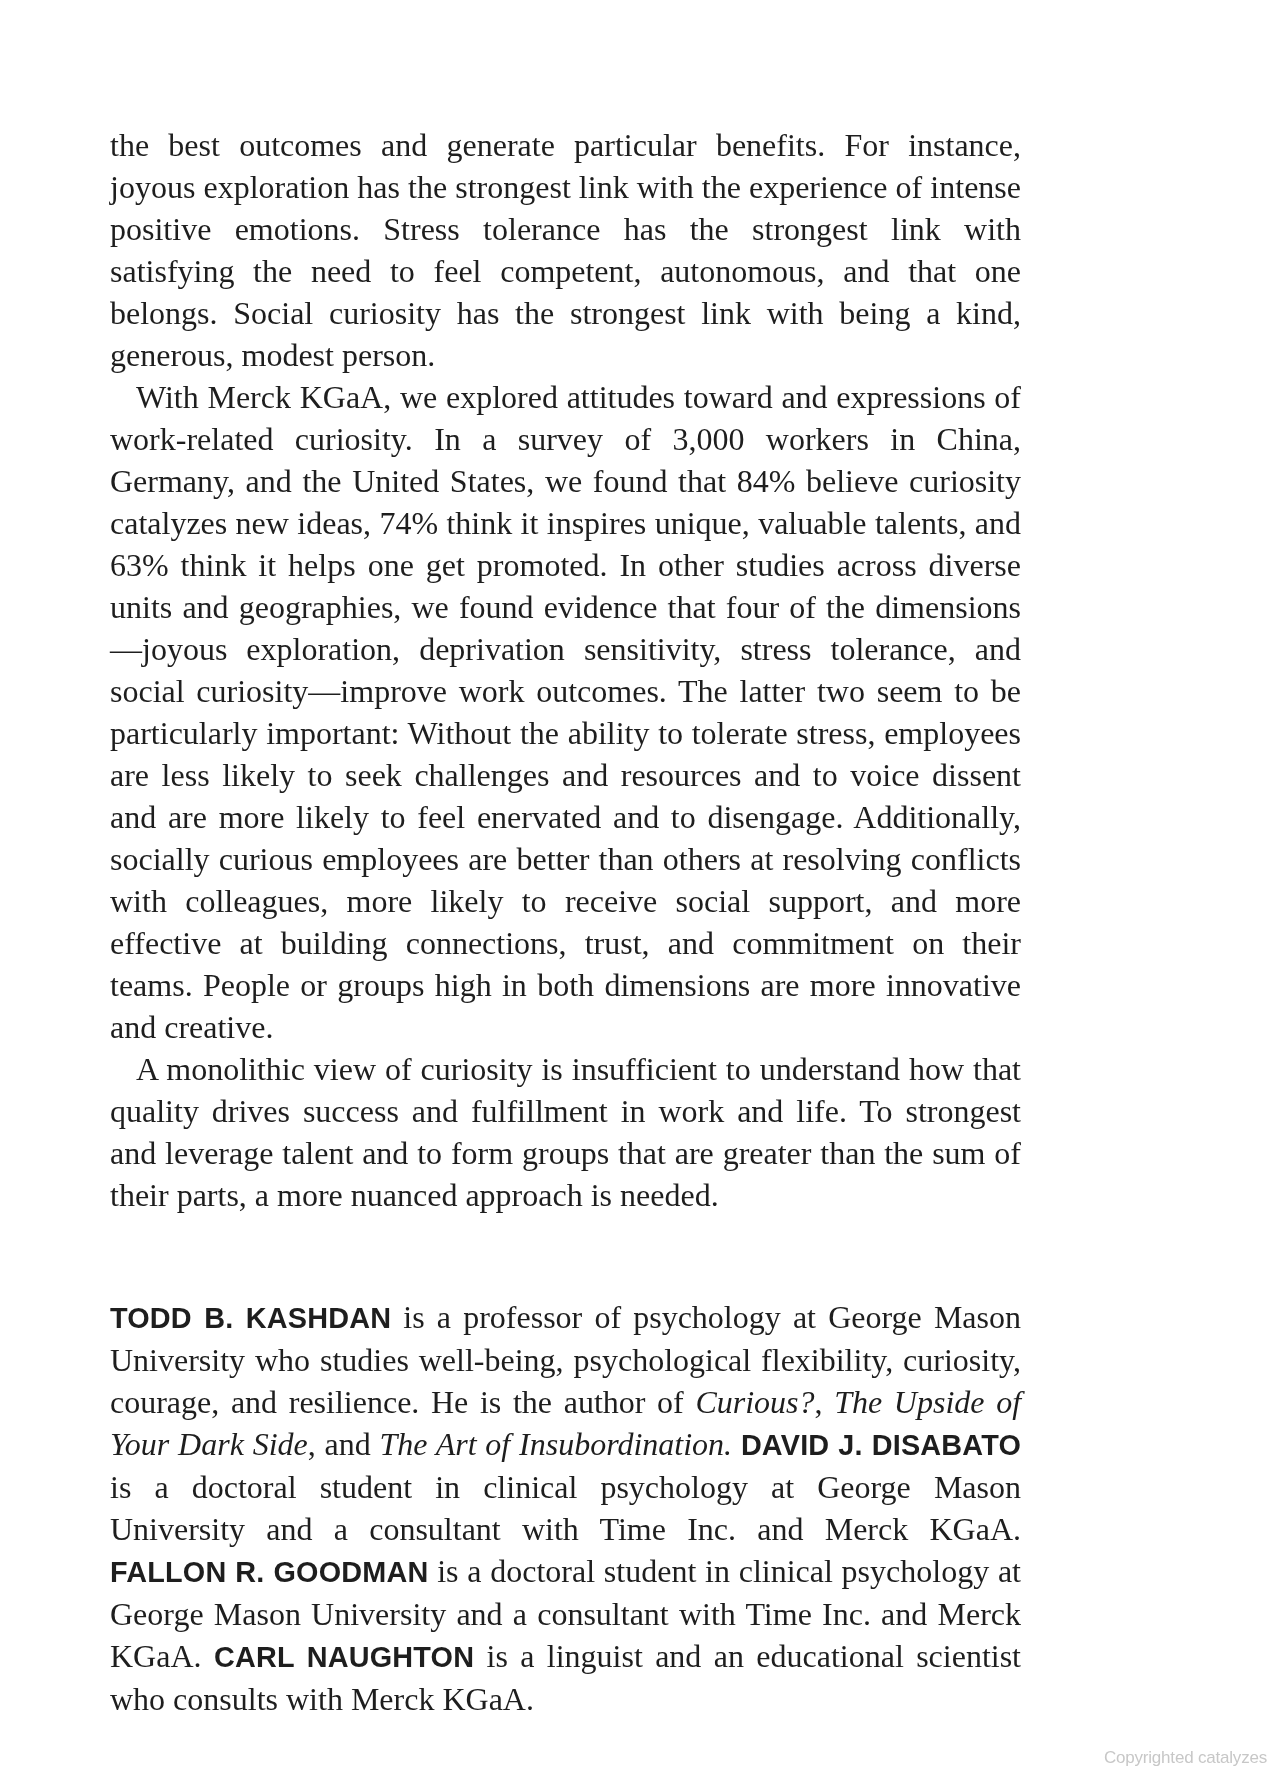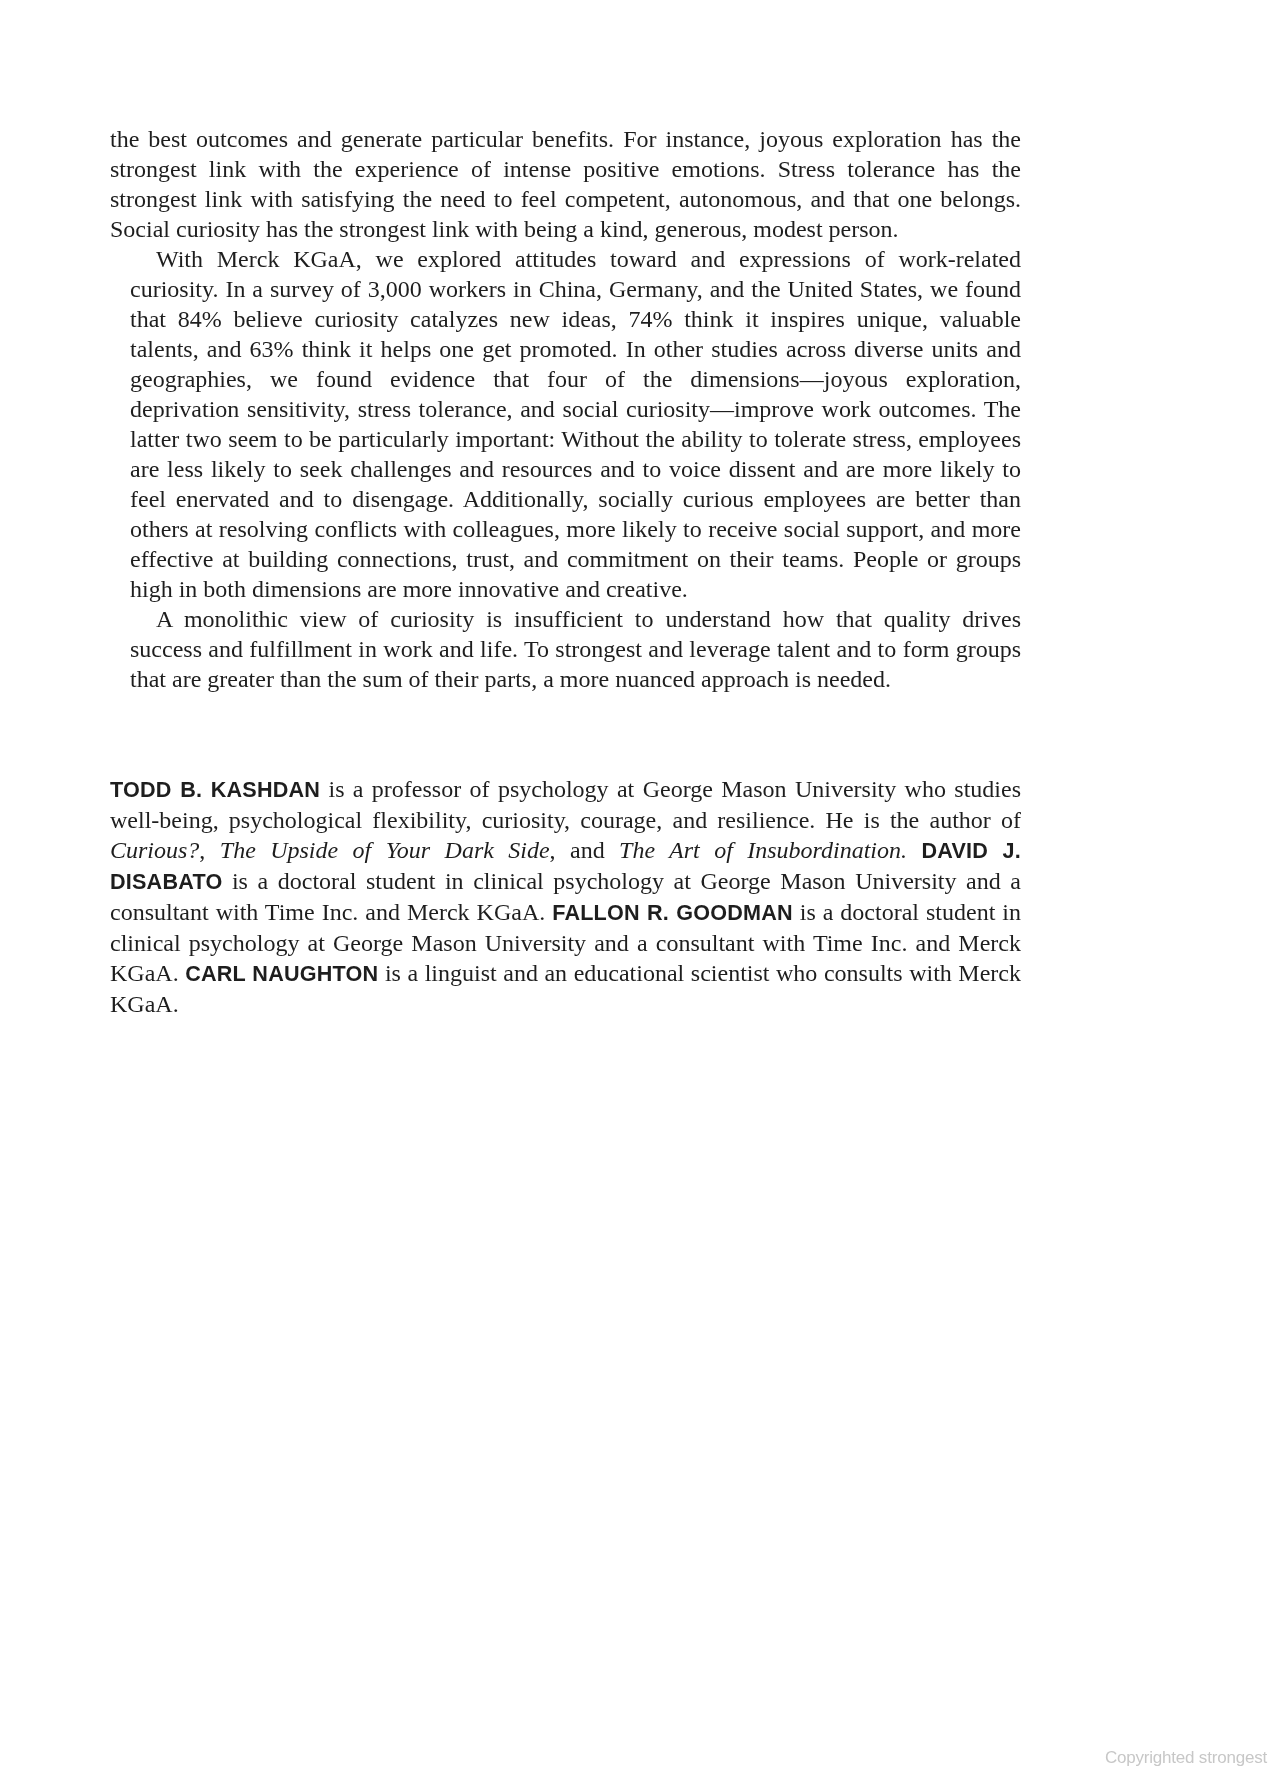--- a/index.html
+++ b/index.html
@@ -17,28 +17,27 @@
     color: #1e1e1e;
   }
   .text-block {
     position: absolute;
     left: 110px;
     top: 124px;
     width: 911px;
   }
   .text-block p {
     margin: 0;
-    font-size: 24px;
-    line-height: 30px;
+    font-size: 32px;
+    line-height: 42px;
     text-align: justify;
     color: inherit;
   }
   .text-block p.indent {
     text-indent: 26px;
-    margin-left: 20px;
   }
   .text-block p.bio {
     margin-top: 80px;
   }
   .seg { }
   .italic {
     font-style: italic;
   }
   .name {
     font-family: "Liberation Sans", sans-serif;
@@ -59,14 +58,14 @@
 </head>
 <body>
 
 <div class="page" style="background: rgb(255, 255, 255); color: rgb(30, 30, 30);">
   <div class="text-block">
       <p class=""><span class="seg">the best outcomes and generate particular benefits. For instance, joyous exploration has the strongest link with the experience of intense positive emotions. Stress tolerance has the strongest link with satisfying the need to feel competent, autonomous, and that one belongs. Social curiosity has the strongest link with being a kind, generous, modest person.</span></p>
       <p class="indent "><span class="seg">With Merck KGaA, we explored attitudes toward and expressions of work-related curiosity. In a survey of 3,000 workers in China, Germany, and the United States, we found that 84% believe curiosity catalyzes new ideas, 74% think it inspires unique, valuable talents, and 63% think it helps one get promoted. In other studies across diverse units and geographies, we found evidence that four of the dimensions—joyous exploration, deprivation sensitivity, stress tolerance, and social curiosity—improve work outcomes. The latter two seem to be particularly important: Without the ability to tolerate stress, employees are less likely to seek challenges and resources and to voice dissent and are more likely to feel enervated and to disengage. Additionally, socially curious employees are better than others at resolving conflicts with colleagues, more likely to receive social support, and more effective at building connections, trust, and commitment on their teams. People or groups high in both dimensions are more innovative and creative.</span></p>
       <p class="indent "><span class="seg">A monolithic view of curiosity is insufficient to understand how that quality drives success and fulfillment in work and life. To strongest and leverage talent and to form groups that are greater than the sum of their parts, a more nuanced approach is needed.</span></p>
       <p class="bio"><span class="name">TODD B. KASHDAN</span><span class="seg"> is a professor of psychology at George Mason University who studies well-being, psychological flexibility, curiosity, courage, and resilience. He is the author of </span><span class="italic">Curious?</span><span class="seg">, </span><span class="italic">The Upside of Your Dark Side</span><span class="seg">, and </span><span class="italic">The Art of Insubordination.</span><span class="seg"> </span><span class="name">DAVID J. DISABATO</span><span class="seg"> is a doctoral student in clinical psychology at George Mason University and a consultant with Time Inc. and Merck KGaA. </span><span class="name">FALLON R. GOODMAN</span><span class="seg"> is a doctoral student in clinical psychology at George Mason University and a consultant with Time Inc. and Merck KGaA. </span><span class="name">CARL NAUGHTON</span><span class="seg"> is a linguist and an educational scientist who consults with Merck KGaA.</span></p>
     </div>
-  <div class="watermark" style="color: rgb(199, 199, 199);">Copyrighted strongest</div>
+  <div class="watermark" style="color: rgb(199, 199, 199);">Copyrighted catalyzes</div>
 </div>
 
 </body></html>

